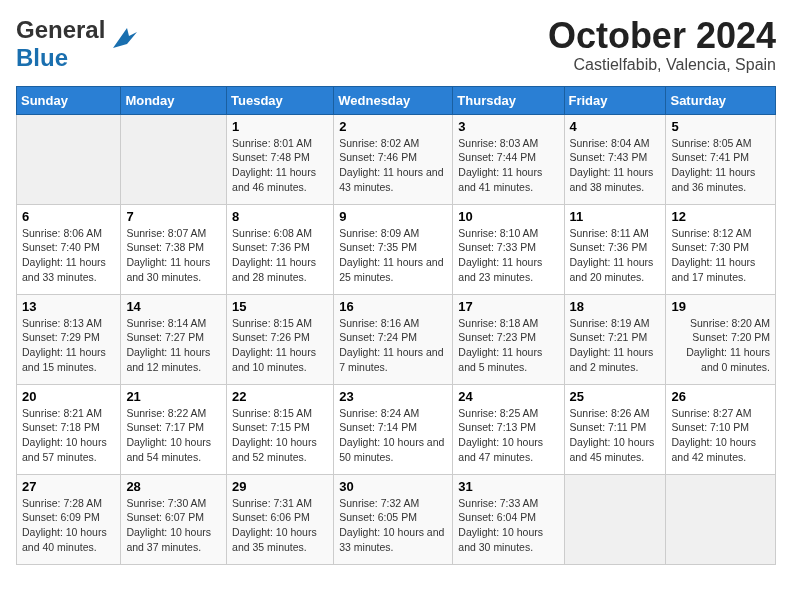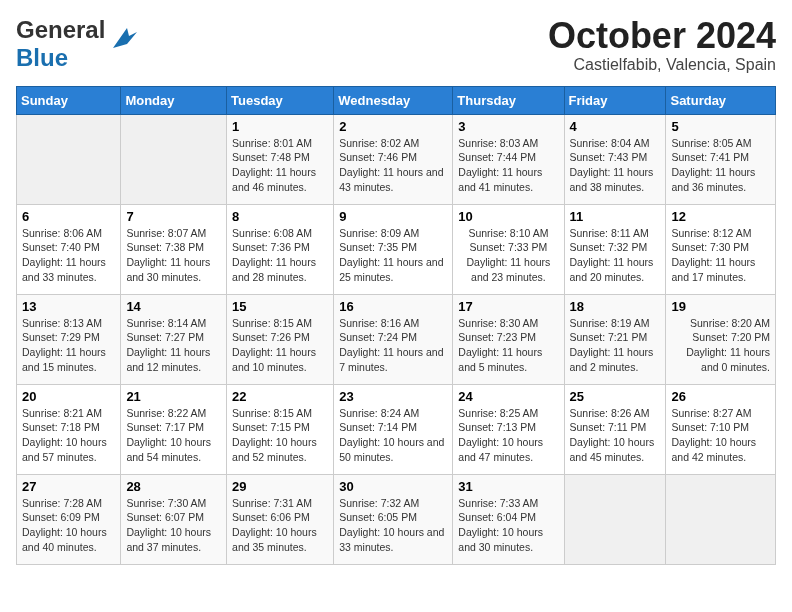--- a/index.html
+++ b/index.html
@@ -163,28 +163,28 @@
 Daylight: 11 hours and 28 minutes.</div>
         </td>
         <td>
           <span class="day-num">9</span>
           <div class="day-info" style="white-space: pre-line;">Sunrise: 8:09 AM
 Sunset: 7:35 PM
 Daylight: 11 hours and 25 minutes.</div>
         </td>
         <td>
           <span class="day-num">10</span>
-          <div class="day-info" style="white-space: pre-line; text-align: center;">Sunrise: 8:10 AM
+          <div class="day-info" style="white-space: pre-line;">Sunrise: 8:10 AM
 Sunset: 7:33 PM
 Daylight: 11 hours and 23 minutes.</div>
         </td>
         <td>
           <span class="day-num">11</span>
           <div class="day-info" style="white-space: pre-line;">Sunrise: 8:11 AM
-Sunset: 7:32 PM
+Sunset: 7:36 PM
 Daylight: 11 hours and 20 minutes.</div>
         </td>
         <td>
           <span class="day-num">12</span>
           <div class="day-info" style="white-space: pre-line;">Sunrise: 8:12 AM
 Sunset: 7:30 PM
 Daylight: 11 hours and 17 minutes.</div>
         </td>
       </tr>
       <tr>
@@ -207,21 +207,21 @@
 Daylight: 11 hours and 10 minutes.</div>
         </td>
         <td>
           <span class="day-num">16</span>
           <div class="day-info" style="white-space: pre-line;">Sunrise: 8:16 AM
 Sunset: 7:24 PM
 Daylight: 11 hours and 7 minutes.</div>
         </td>
         <td>
           <span class="day-num">17</span>
-          <div class="day-info" style="white-space: pre-line;">Sunrise: 8:30 AM
+          <div class="day-info" style="white-space: pre-line;">Sunrise: 8:18 AM
 Sunset: 7:23 PM
 Daylight: 11 hours and 5 minutes.</div>
         </td>
         <td>
           <span class="day-num">18</span>
           <div class="day-info" style="white-space: pre-line;">Sunrise: 8:19 AM
 Sunset: 7:21 PM
 Daylight: 11 hours and 2 minutes.</div>
         </td>
         <td>

